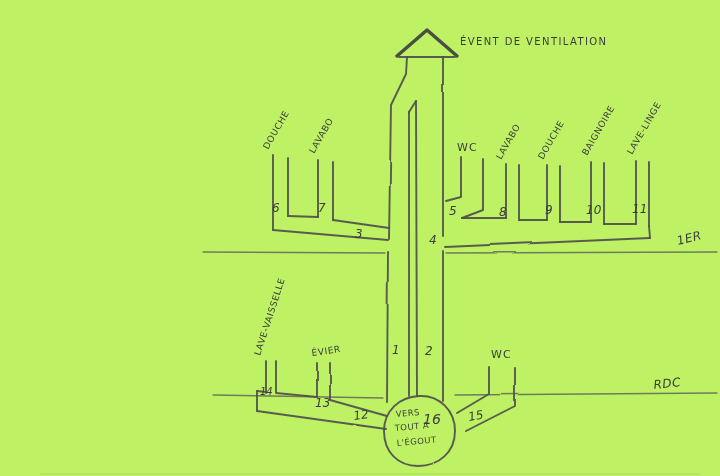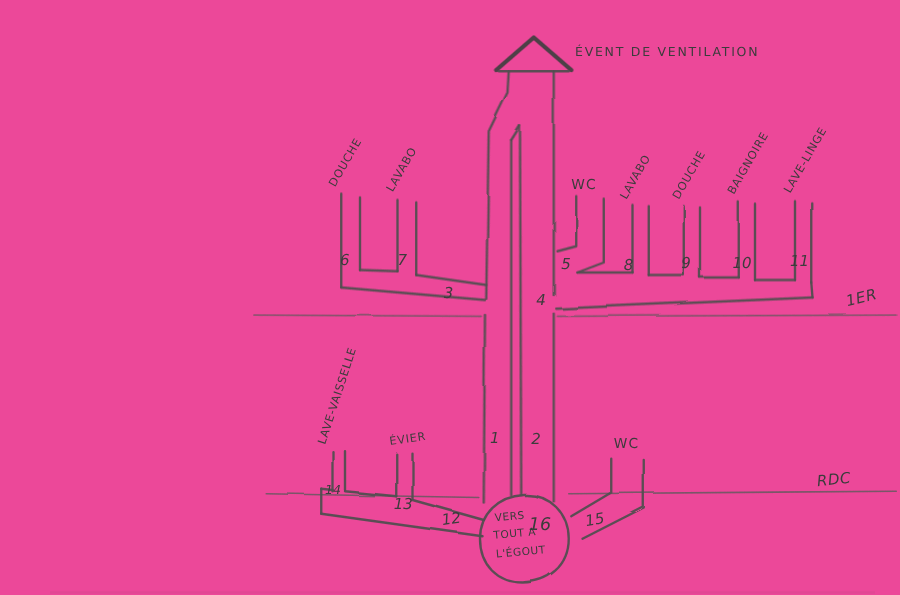--- a/index.html
+++ b/index.html
@@ -1,18 +1,18 @@
 <!DOCTYPE html>
 <html><head>
 <meta charset="utf-8">
 <style>
   html,body{margin:0;padding:0;background:#ffffff;}
   .diagram-wrap{
     position:relative;width:720px;height:476px;overflow:hidden;
-    background:#ec4899;font-family:"DejaVu Sans", sans-serif;
+    background:#bef264;font-family:"DejaVu Sans", sans-serif;
   }
   .scan-edge{position:absolute;left:40px;right:20px;bottom:1px;height:2px;
     background:rgba(80,80,80,0.07);}
   svg{display:block;position:absolute;top:0;left:0;}
   .ink{stroke:#4f4f4f;stroke-width:1.9;fill:none;stroke-linecap:round;
     stroke-linejoin:round;opacity:.92;}
   .thin{stroke:#5a5a5a;stroke-width:1.3;opacity:.78;}
   .thick{stroke:#3f3f3f;stroke-width:3.4;}
   text{fill:#3c3c3c;}
   .lbl{font-size:9px;letter-spacing:.6px;}

